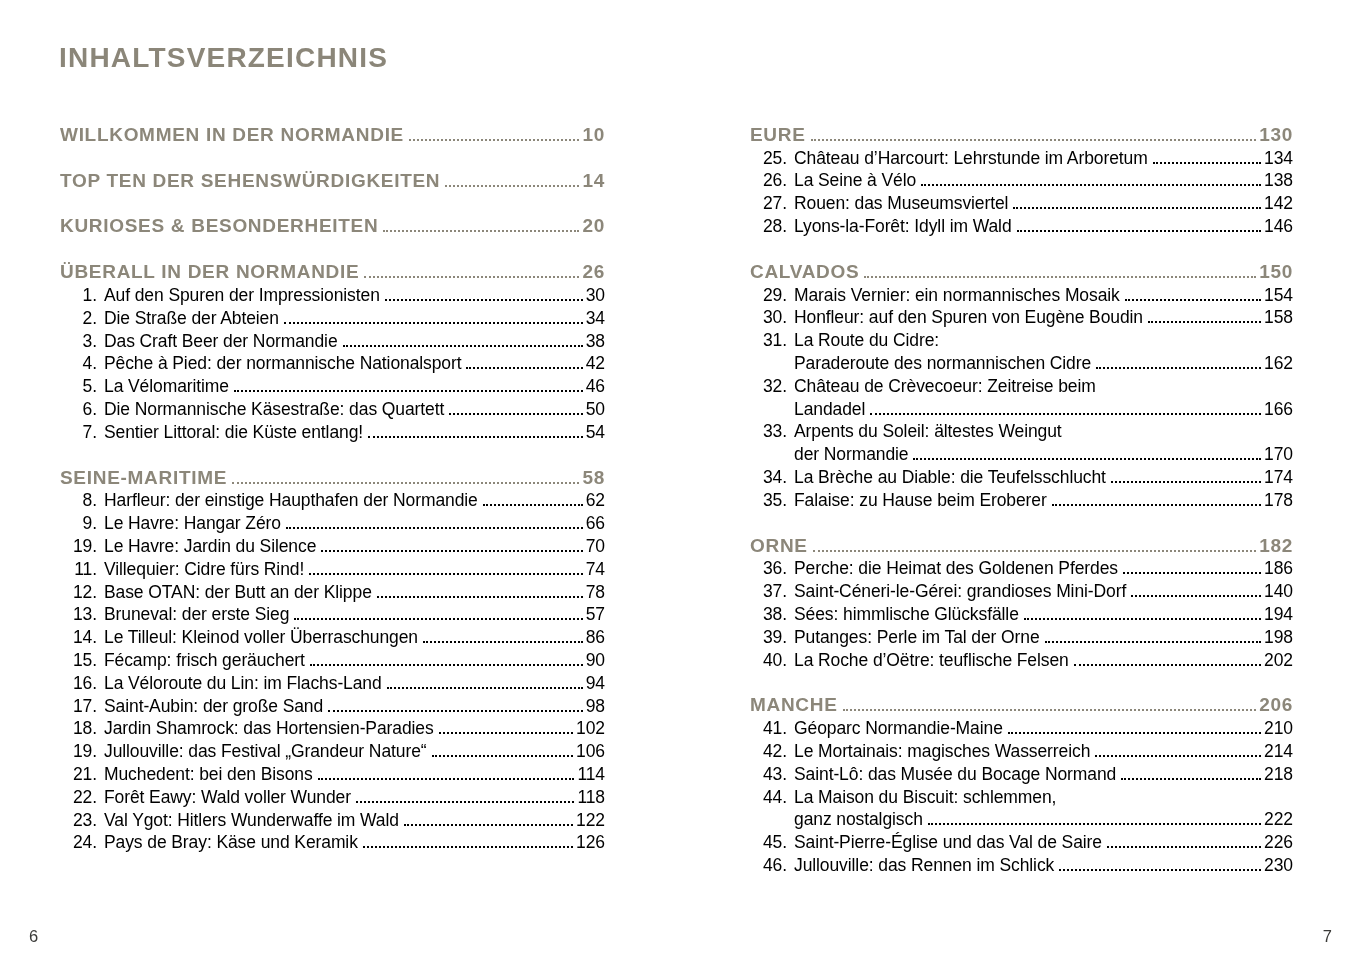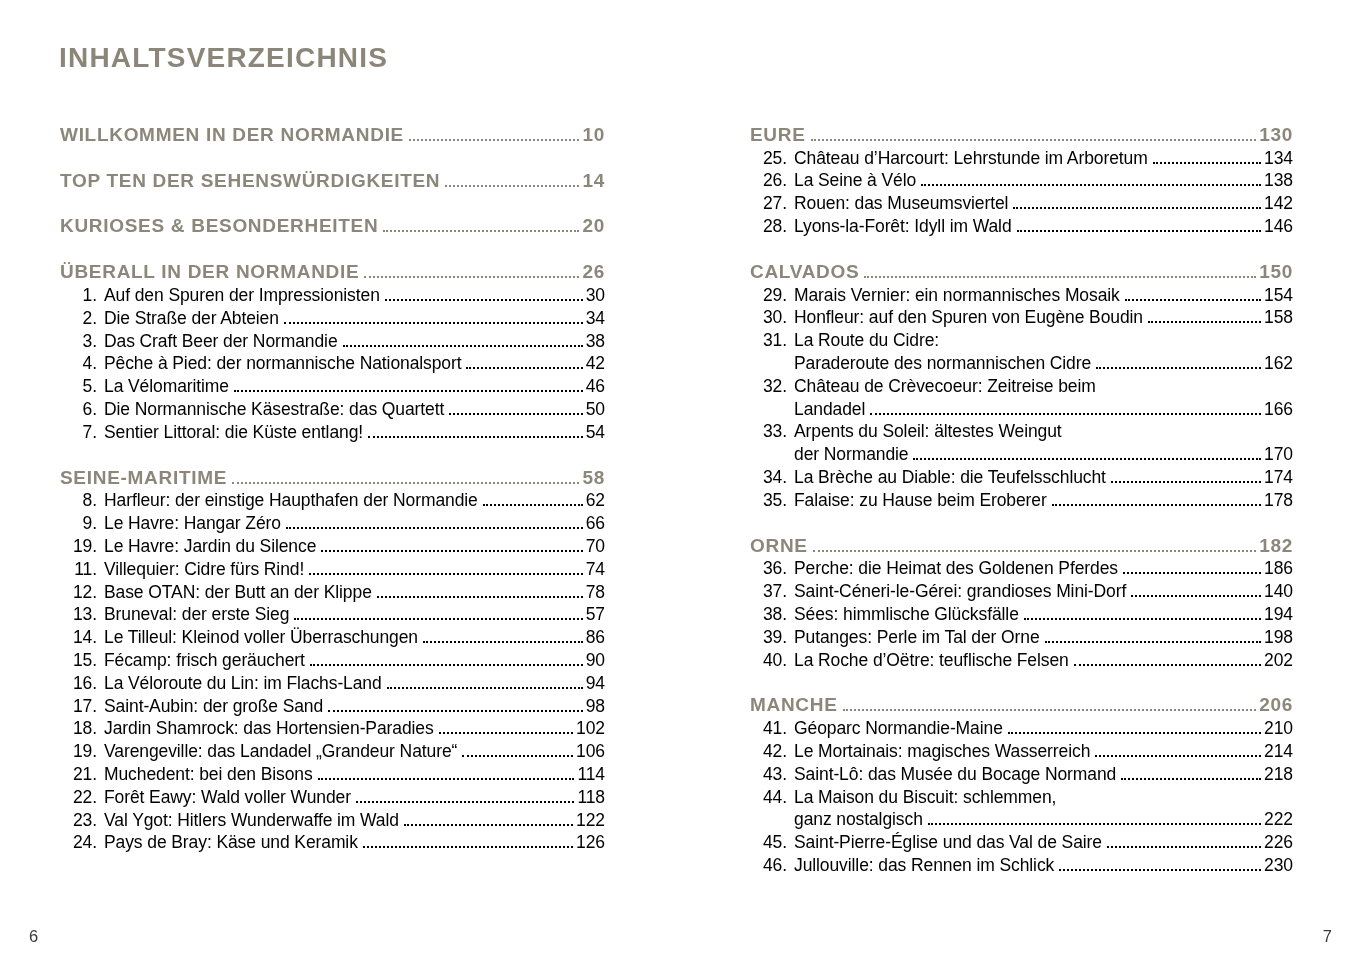--- a/index.html
+++ b/index.html
@@ -222,21 +222,21 @@
           <span class="pg">98</span>
         </div>
         <div class="row entry">
           <span class="num">18.</span>
           <span class="txt">Jardin Shamrock: das Hortensien-Paradies</span>
           <span class="leader"></span>
           <span class="pg">102</span>
         </div>
         <div class="row entry">
           <span class="num">19.</span>
-          <span class="txt">Varengeville: das Landadel „Grandeur Nature“</span>
+          <span class="txt">Jullouville: das Festival „Grandeur Nature“</span>
           <span class="leader"></span>
           <span class="pg">106</span>
         </div>
         <div class="row entry">
           <span class="num">21.</span>
           <span class="txt">Muchedent: bei den Bisons</span>
           <span class="leader"></span>
           <span class="pg">114</span>
         </div>
         <div class="row entry">

